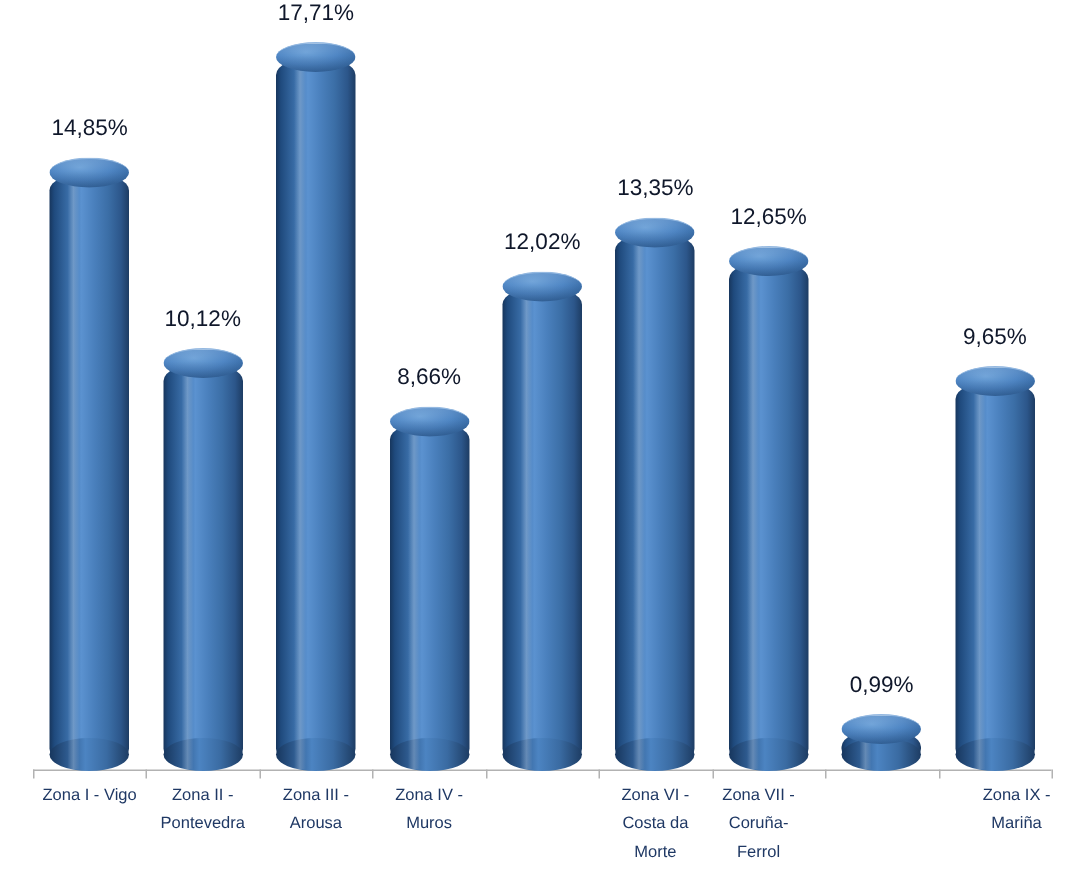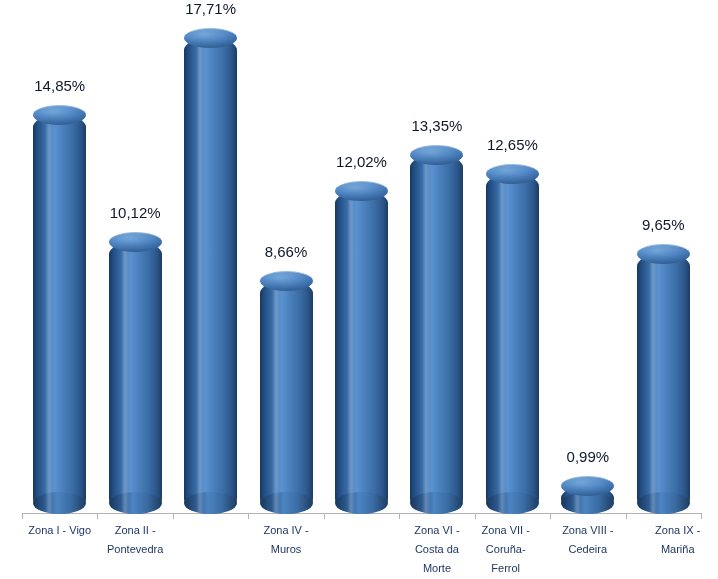--- a/index.html
+++ b/index.html
@@ -264,37 +264,37 @@
     </div>
 
   <div id="cat-labels">
       <div class="cat-label" style="left: 22px; width: 75.4444px;">
         <div>Zona I - Vigo</div>
       </div>
       <div class="cat-label" style="left: 97.4444px; width: 75.4444px;">
         <div>Zona II -</div>
         <div>Pontevedra</div>
       </div>
+      <div class="cat-label" style="left: 172.889px; width: 75.4444px;">
+        <div>Zona III -</div>
+        <div>Arousa</div>
+      </div>
       <div class="cat-label" style="left: 248.333px; width: 75.4444px;">
         <div>Zona IV -</div>
         <div>Muros</div>
       </div>
       <div class="cat-label" style="left: 399.222px; width: 75.4444px;">
         <div>Zona VI -</div>
         <div>Costa da</div>
         <div>Morte</div>
       </div>
       <div class="cat-label" style="left: 468px; width: 75.4444px;">
         <div>Zona VII -</div>
         <div>Coruña-</div>
         <div>Ferrol</div>
       </div>
-      <div class="cat-label" style="left: 550.111px; width: 75.4444px;">
-        <div>Zona VIII -</div>
-        <div>Cedeira</div>
-      </div>
       <div class="cat-label" style="left: 640px; width: 75.4444px;">
         <div>Zona IX -</div>
         <div>Mariña</div>
       </div>
     </div>
 
 </div>
 
 </body></html>

